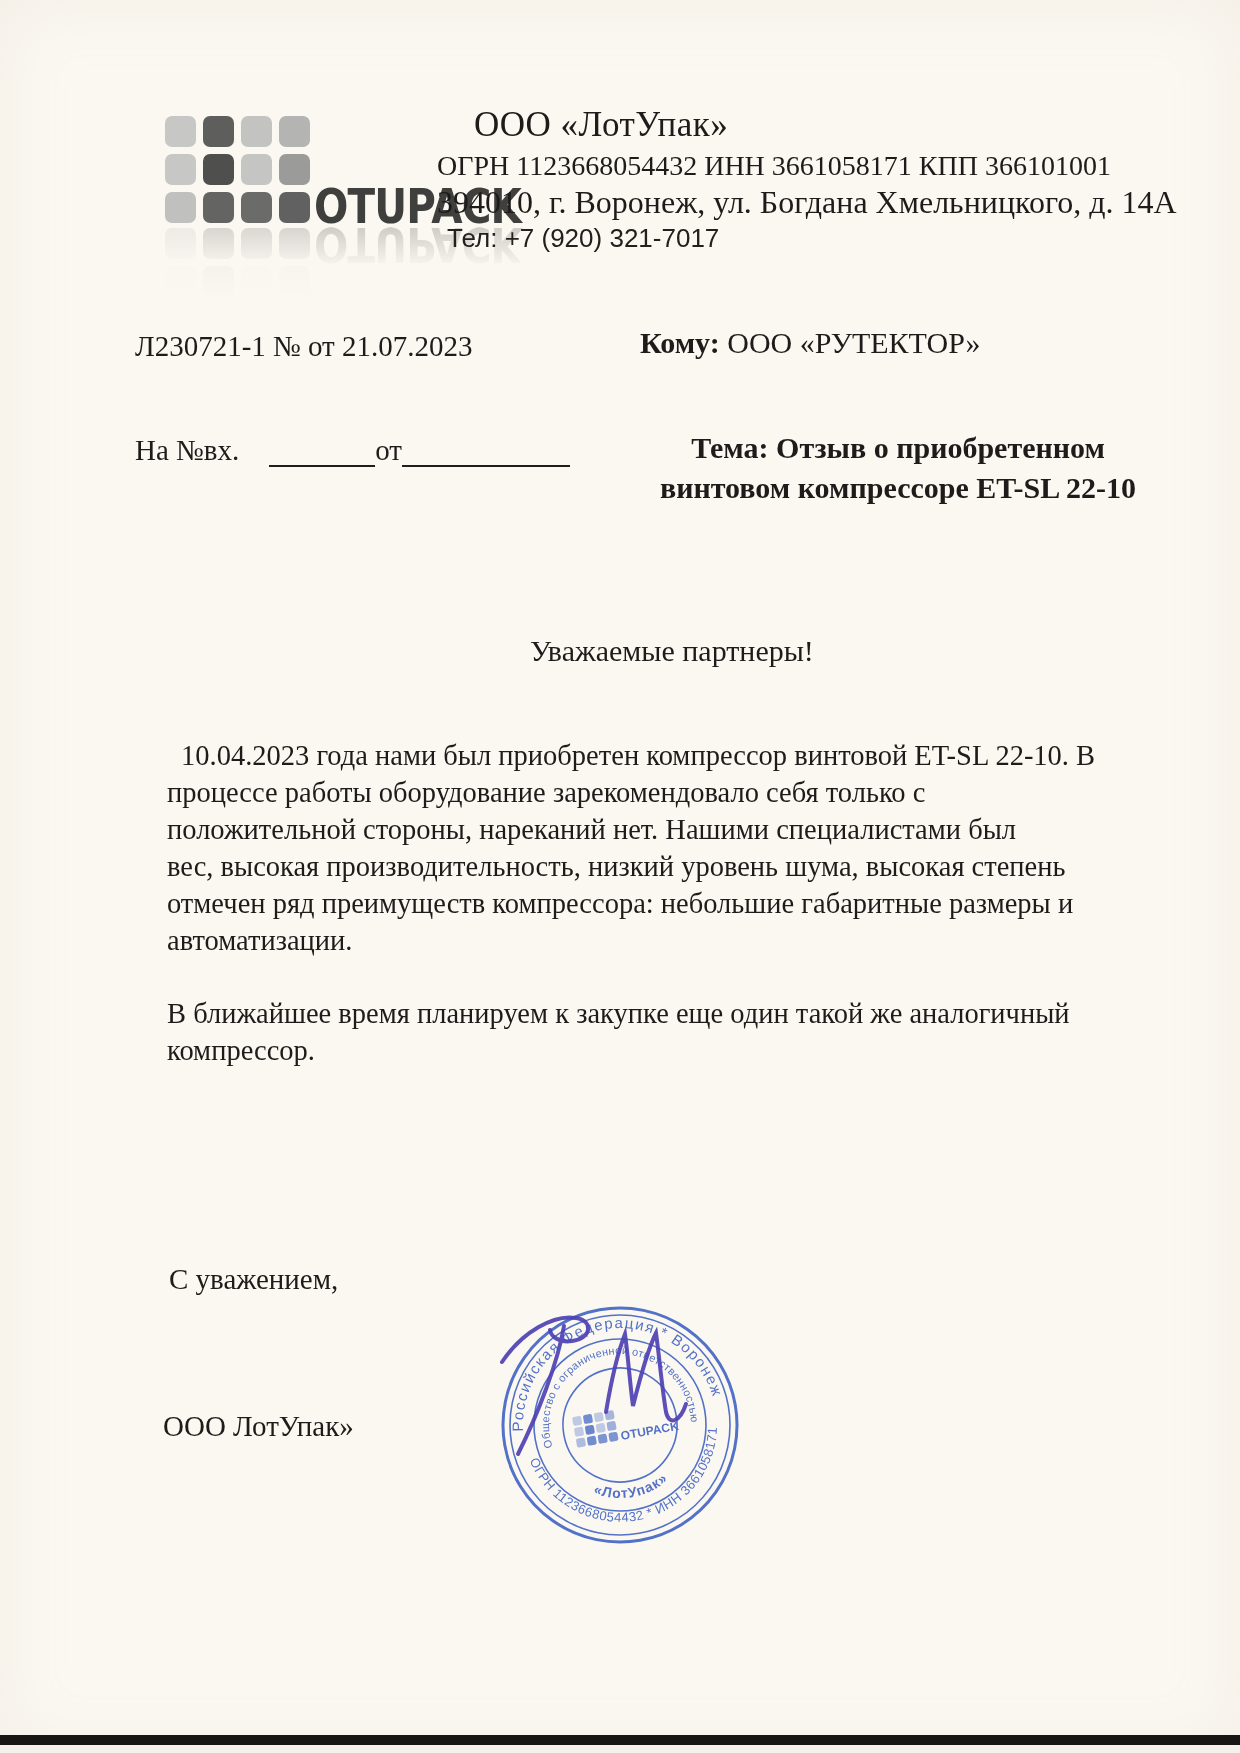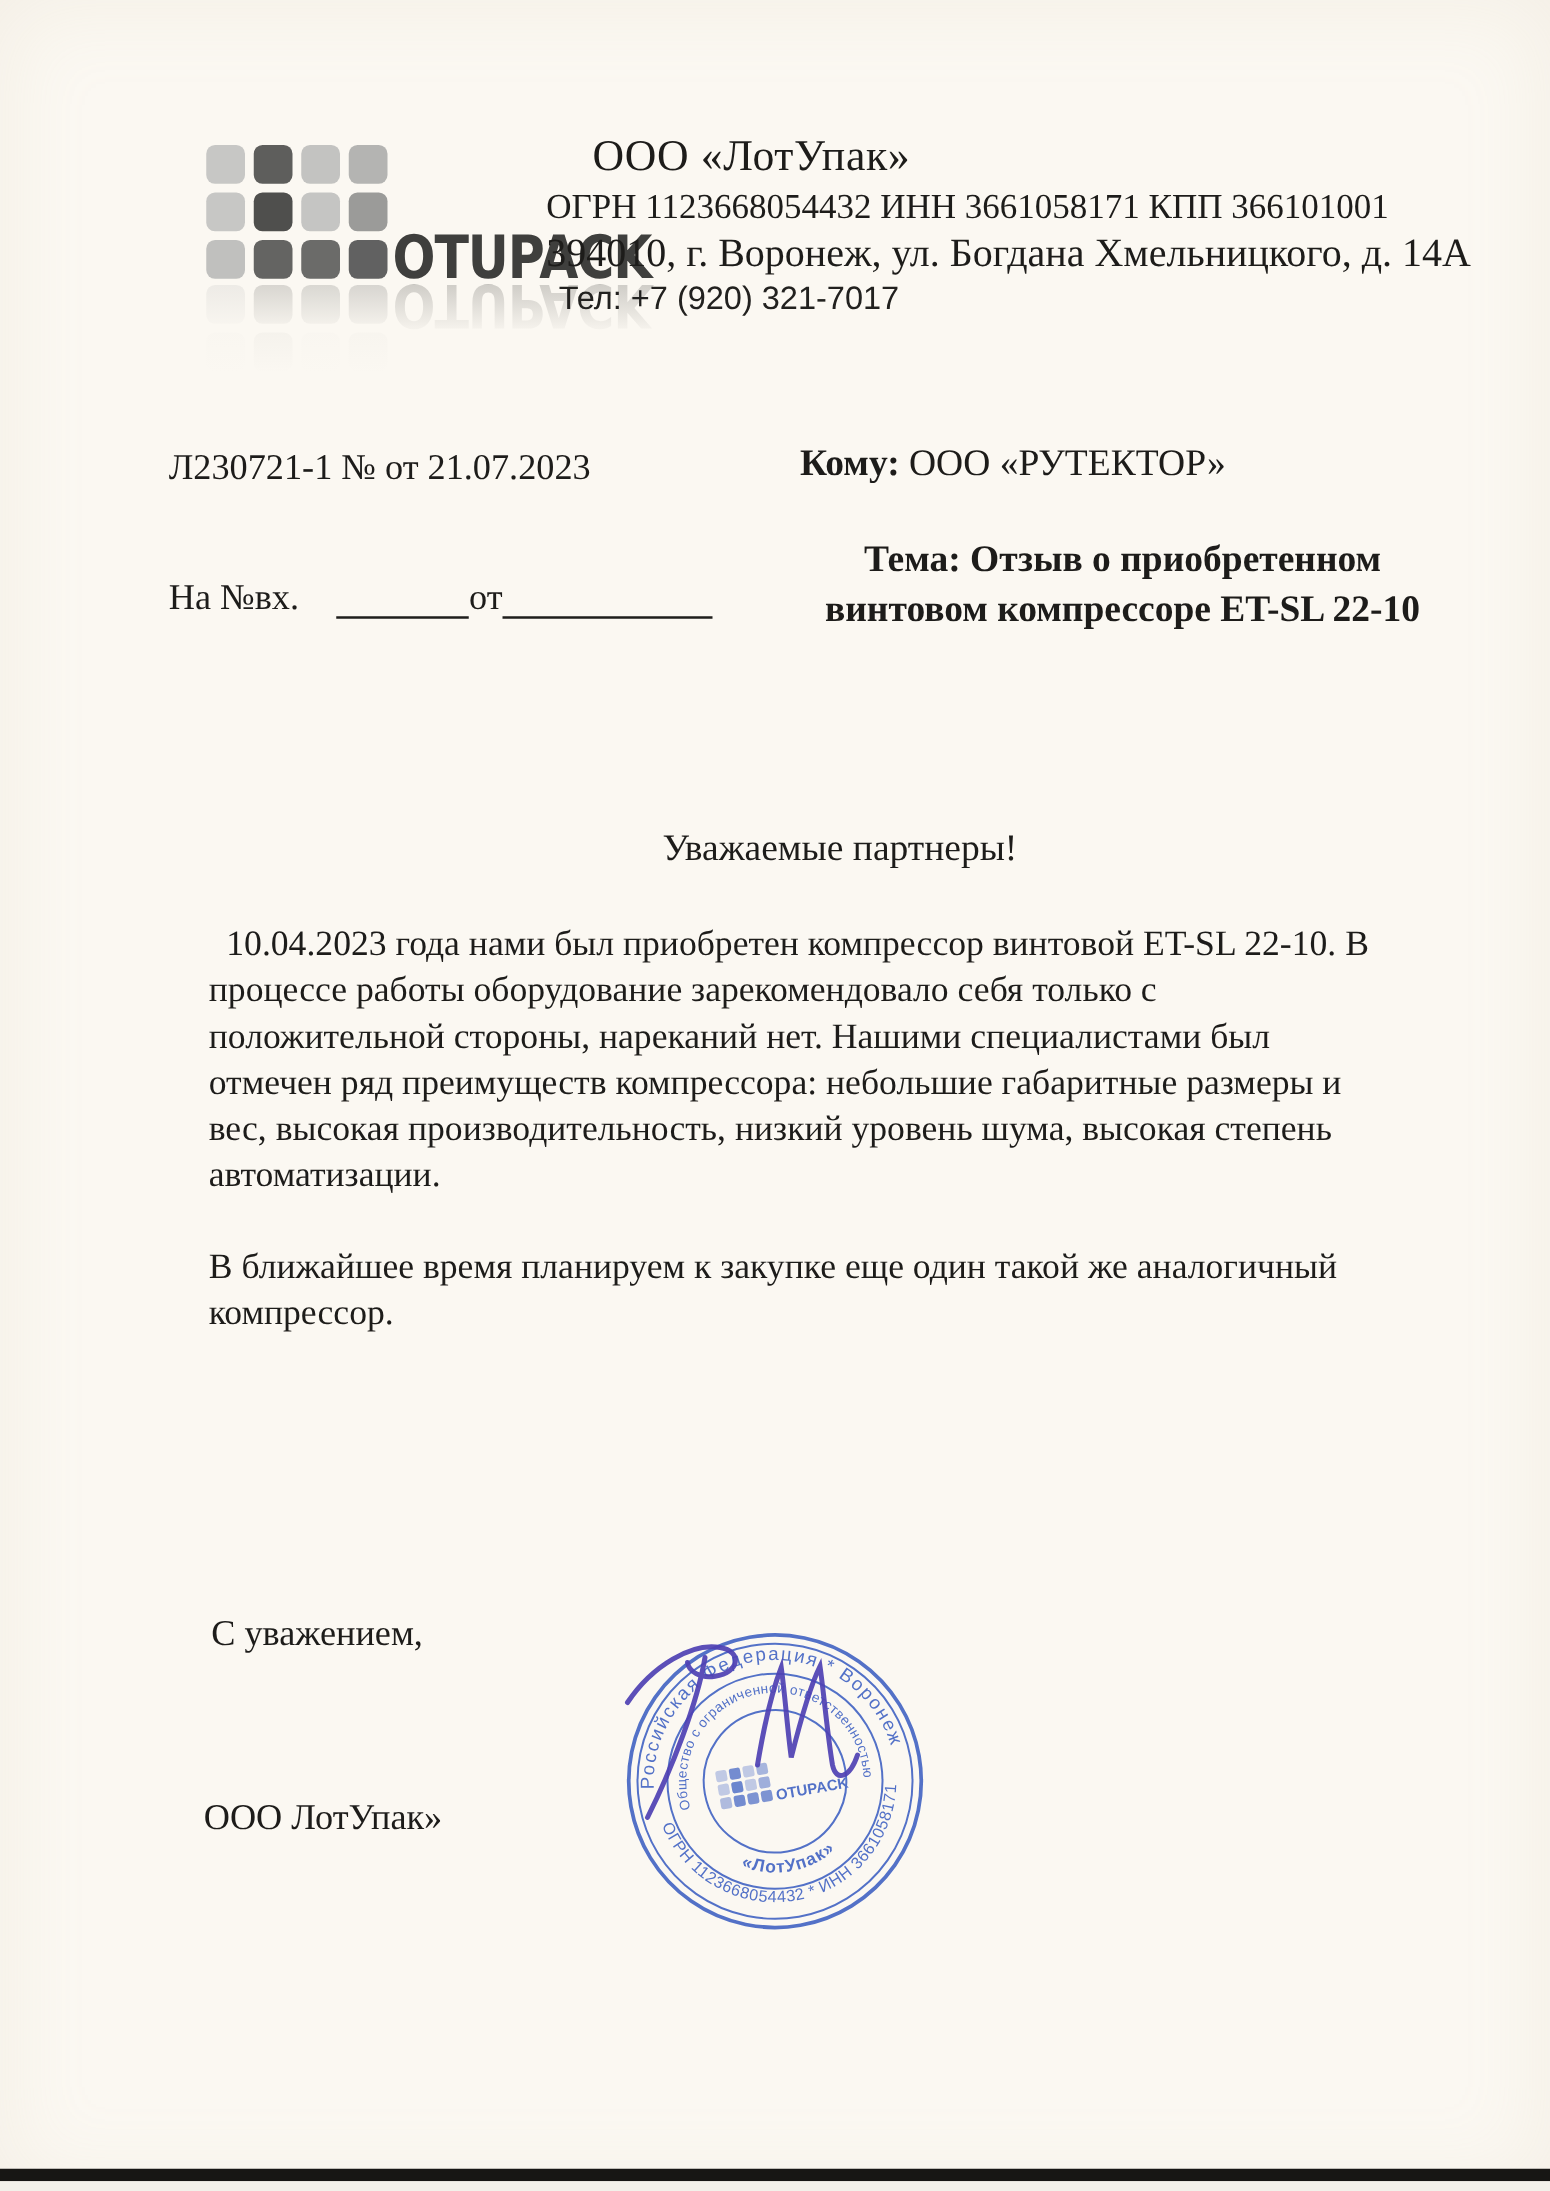--- a/index.html
+++ b/index.html
@@ -5,21 +5,21 @@
   html,body{margin:0;padding:0;background:#e8e6e0;}
   .page{
     position:relative;
     width:1240px;height:1753px;
     background:#fbf8f2;
     overflow:hidden;
     font-family:"Liberation Serif", serif;
     color:#1d1c1a;
     box-shadow:inset 0 0 70px rgba(205,193,160,.16);
   }
-  .abs{position:absolute;white-space:nowrap;margin-top:28px;}
+  .abs{position:absolute;white-space:nowrap;}
 
   
   .logo-block{position:absolute;left:165px;top:116px;width:430px;height:175px;}
   .logo-row-area{display:flex;align-items:flex-end;}
   .logo-grid{display:grid;grid-template-columns:repeat(4,31px);grid-auto-rows:31px;gap:7px;}
   .sq{border-radius:7px;display:block;}
   .logo-text{
     font-family:"DejaVu Sans", sans-serif;font-weight:700;
     font-size:46px;letter-spacing:-1px;color:#3f3f3d;
     transform:scaleX(.88) scaleY(1.04);transform-origin:left bottom;
@@ -135,22 +135,22 @@
     <div><span>Тема:</span> <span>Отзыв о приобретенном</span></div>
     <div>винтовом компрессоре ET-SL 22-10</div>
   </div>
 
   <div class="abs greeting">Уважаемые партнеры!</div>
 
   <div class="para p1">
     <div>10.04.2023 года нами был приобретен компрессор винтовой ET-SL 22-10. В</div>
     <div>процессе работы оборудование зарекомендовало себя только с</div>
     <div>положительной стороны, нареканий нет. Нашими специалистами был</div>
+    <div>вес, высокая производительность, низкий уровень шума, высокая степень</div>
     <div>отмечен ряд преимуществ компрессора: небольшие габаритные размеры и</div>
-    <div>вес, высокая производительность, низкий уровень шума, высокая степень</div>
     <div>автоматизации.</div>
   </div>
 
   <div class="para p2">
     <div>В ближайшее время планируем к закупке еще один такой же аналогичный</div>
     <div>компрессор.</div>
   </div>
 
   <div class="abs closing">С уважением,</div>
   <div class="abs pos2">ООО ЛотУпак»</div>

